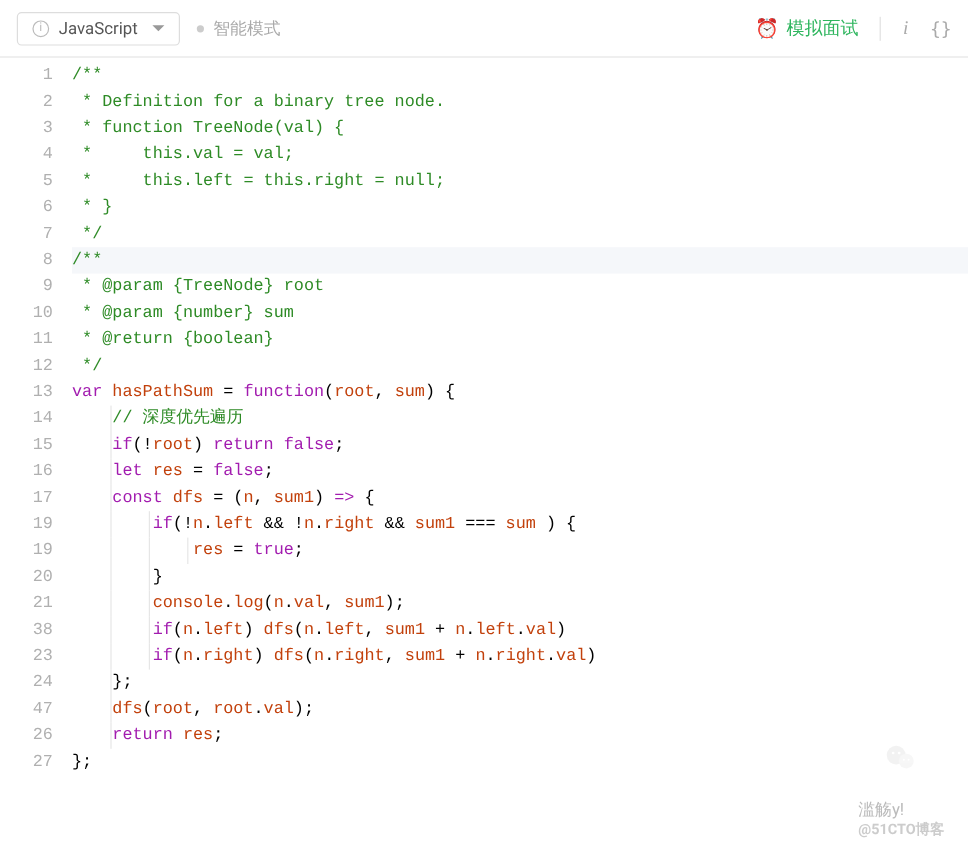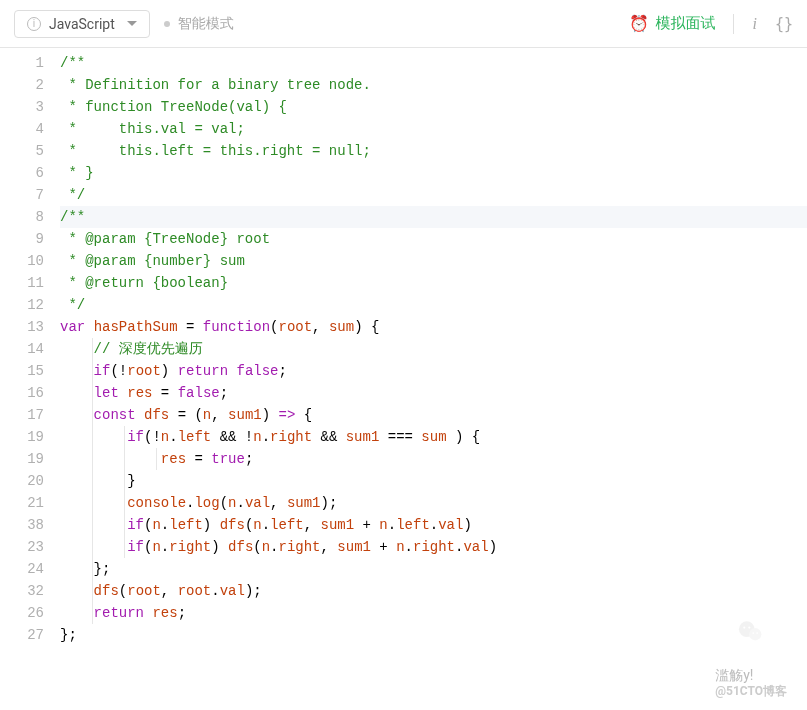--- a/index.html
+++ b/index.html
@@ -195,21 +195,21 @@
       <div>15</div>
       <div>16</div>
       <div>17</div>
       <div>19</div>
       <div>19</div>
       <div>20</div>
       <div>21</div>
       <div>38</div>
       <div>23</div>
       <div>24</div>
-      <div>32</div>
+      <div>47</div>
       <div>26</div>
       <div>27</div>
     </div>
   <div class="code" id="code"><div class="line"><span class="c-comment">/**</span></div><div class="line"><span class="c-comment"> * Definition for a binary tree node.</span></div><div class="line"><span class="c-comment"> * function TreeNode(val) {</span></div><div class="line"><span class="c-comment"> *     this.val = val;</span></div><div class="line"><span class="c-comment"> *     this.left = this.right = null;</span></div><div class="line"><span class="c-comment"> * }</span></div><div class="line"><span class="c-comment"> */</span></div><div class="line hl"><span class="c-comment">/**</span></div><div class="line"><span class="c-comment"> * @param {TreeNode} root</span></div><div class="line"><span class="c-comment"> * @param {number} sum</span></div><div class="line"><span class="c-comment"> * @return {boolean}</span></div><div class="line"><span class="c-comment"> */</span></div><div class="line"><span class="c-keyword">var</span><span> </span><span class="c-ident">hasPathSum</span><span> = </span><span class="c-keyword">function</span><span>(</span><span class="c-ident">root</span><span>, </span><span class="c-ident">sum</span><span>) {</span></div><div class="line"><span class="guide g1"></span><span>    </span><span class="c-comment">// 深度优先遍历</span></div><div class="line"><span class="guide g1"></span><span>    </span><span class="c-keyword">if</span><span>(!</span><span class="c-ident">root</span><span>) </span><span class="c-keyword">return</span><span> </span><span class="c-keyword">false</span><span>;</span></div><div class="line"><span class="guide g1"></span><span>    </span><span class="c-keyword">let</span><span> </span><span class="c-ident">res</span><span> = </span><span class="c-keyword">false</span><span>;</span></div><div class="line"><span class="guide g1"></span><span>    </span><span class="c-keyword">const</span><span> </span><span class="c-ident">dfs</span><span> = (</span><span class="c-ident">n</span><span>, </span><span class="c-ident">sum1</span><span>) </span><span class="c-keyword">=&gt;</span><span> {</span></div><div class="line"><span class="guide g1"></span><span class="guide g2"></span><span>        </span><span class="c-keyword">if</span><span>(!</span><span class="c-ident">n</span><span>.</span><span class="c-ident">left</span><span> &amp;&amp; !</span><span class="c-ident">n</span><span>.</span><span class="c-ident">right</span><span> &amp;&amp; </span><span class="c-ident">sum1</span><span> === </span><span class="c-ident">sum</span><span> ) {</span></div><div class="line"><span class="guide g1"></span><span class="guide g2"></span><span class="guide g3"></span><span>            </span><span class="c-ident">res</span><span> = </span><span class="c-keyword">true</span><span>;</span></div><div class="line"><span class="guide g1"></span><span class="guide g2"></span><span>        }</span></div><div class="line"><span class="guide g1"></span><span class="guide g2"></span><span>        </span><span class="c-ident">console</span><span>.</span><span class="c-func">log</span><span>(</span><span class="c-ident">n</span><span>.</span><span class="c-ident">val</span><span>, </span><span class="c-ident">sum1</span><span>);</span></div><div class="line"><span class="guide g1"></span><span class="guide g2"></span><span>        </span><span class="c-keyword">if</span><span>(</span><span class="c-ident">n</span><span>.</span><span class="c-ident">left</span><span>) </span><span class="c-func">dfs</span><span>(</span><span class="c-ident">n</span><span>.</span><span class="c-ident">left</span><span>, </span><span class="c-ident">sum1</span><span> + </span><span class="c-ident">n</span><span>.</span><span class="c-ident">left</span><span>.</span><span class="c-ident">val</span><span>)</span></div><div class="line"><span class="guide g1"></span><span class="guide g2"></span><span>        </span><span class="c-keyword">if</span><span>(</span><span class="c-ident">n</span><span>.</span><span class="c-ident">right</span><span>) </span><span class="c-func">dfs</span><span>(</span><span class="c-ident">n</span><span>.</span><span class="c-ident">right</span><span>, </span><span class="c-ident">sum1</span><span> + </span><span class="c-ident">n</span><span>.</span><span class="c-ident">right</span><span>.</span><span class="c-ident">val</span><span>)</span></div><div class="line"><span class="guide g1"></span><span>    };</span></div><div class="line"><span class="guide g1"></span><span>    </span><span class="c-func">dfs</span><span>(</span><span class="c-ident">root</span><span>, </span><span class="c-ident">root</span><span>.</span><span class="c-ident">val</span><span>);</span></div><div class="line"><span class="guide g1"></span><span>    </span><span class="c-keyword">return</span><span> </span><span class="c-ident">res</span><span>;</span></div><div class="line"><span>};</span></div></div>
 </div>
 
 <div class="watermark">
   <svg class="wx-ico" viewBox="0 0 100 100">
     <circle cx="35" cy="40" r="28" fill="#ccc"></circle>
     <circle cx="65" cy="58" r="22" fill="#ddd"></circle>

